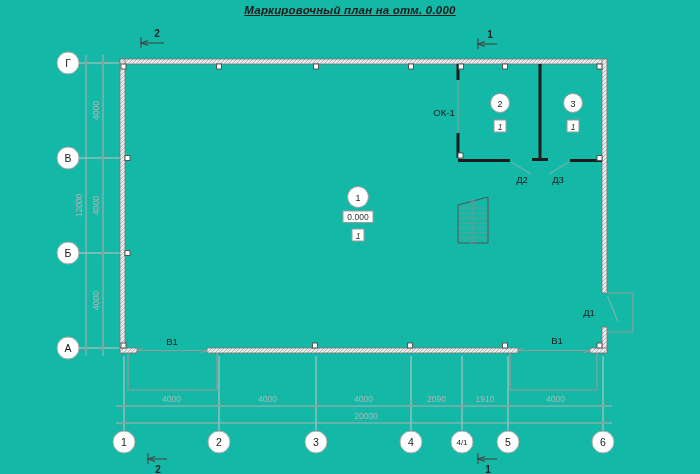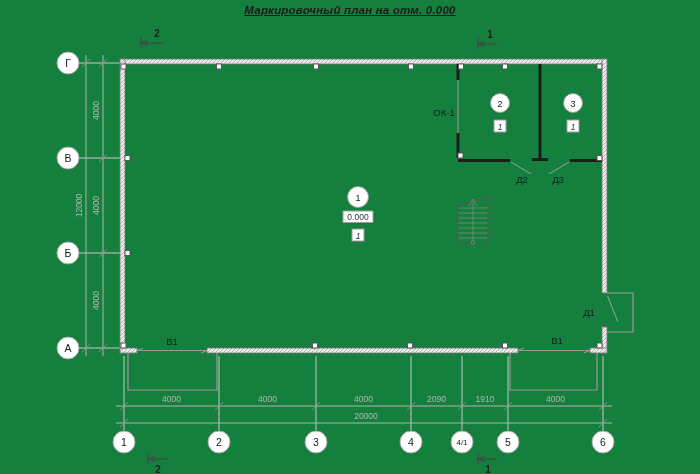--- a/index.html
+++ b/index.html
@@ -1,17 +1,17 @@
 <!DOCTYPE html>
 <html><head>
 <meta charset="utf-8">
 <style>
   html,body{margin:0;padding:0;background:#ffffff;}
   #canvas{
-    position:relative;width:700px;height:474px;background:#15803d;
+    position:relative;width:700px;height:474px;background:#14b8a6;
     font-family:"Liberation Sans", sans-serif;overflow:hidden;
   }
   #title{
     position:absolute;top:4px;left:0;width:700px;text-align:center;
     font-size:11.5px;font-style:italic;font-weight:600;color:#1a1a1a;
     text-decoration:underline;letter-spacing:.2px;
   }
   svg{position:absolute;top:0;left:0;}
   svg text{font-family:"Liberation Sans", sans-serif;}
   .dimtxt{font-size:8.5px;fill:#b4b4b4;}

